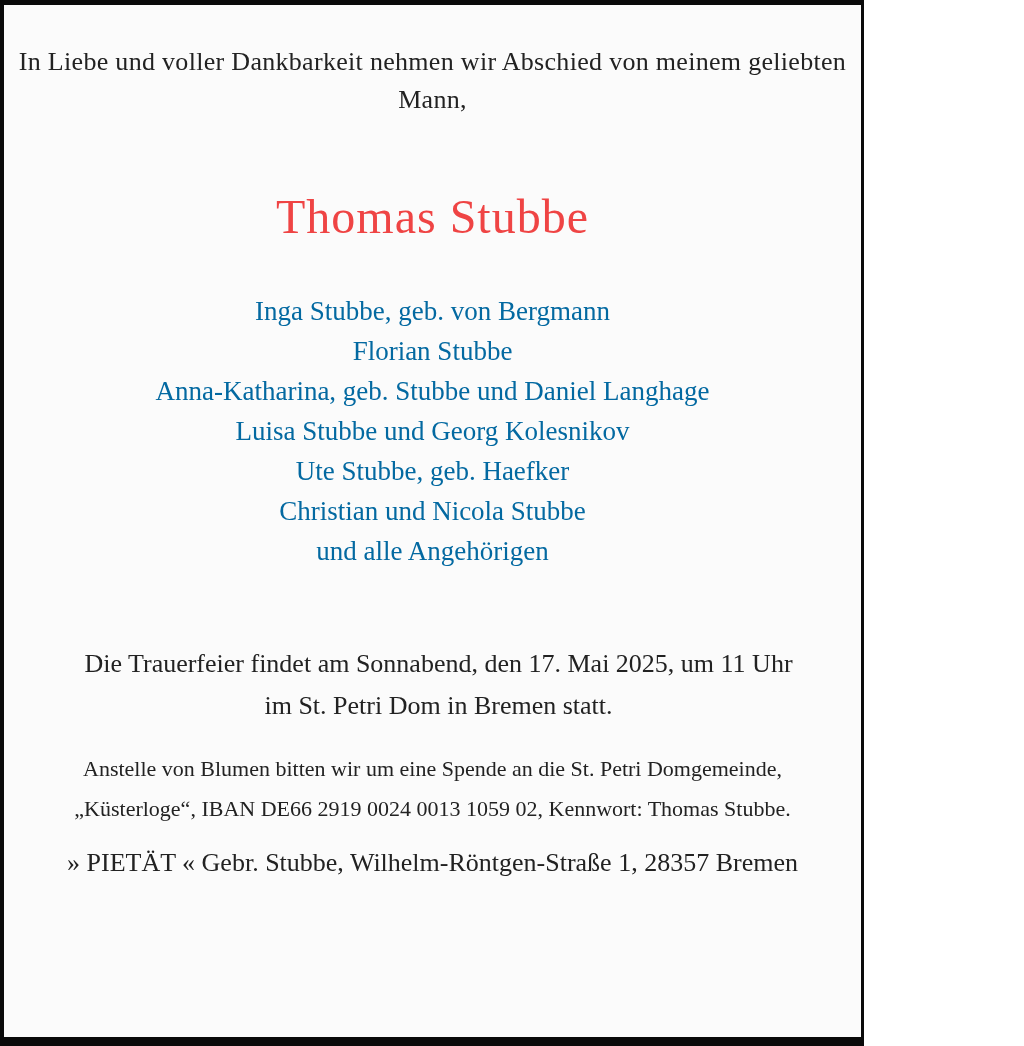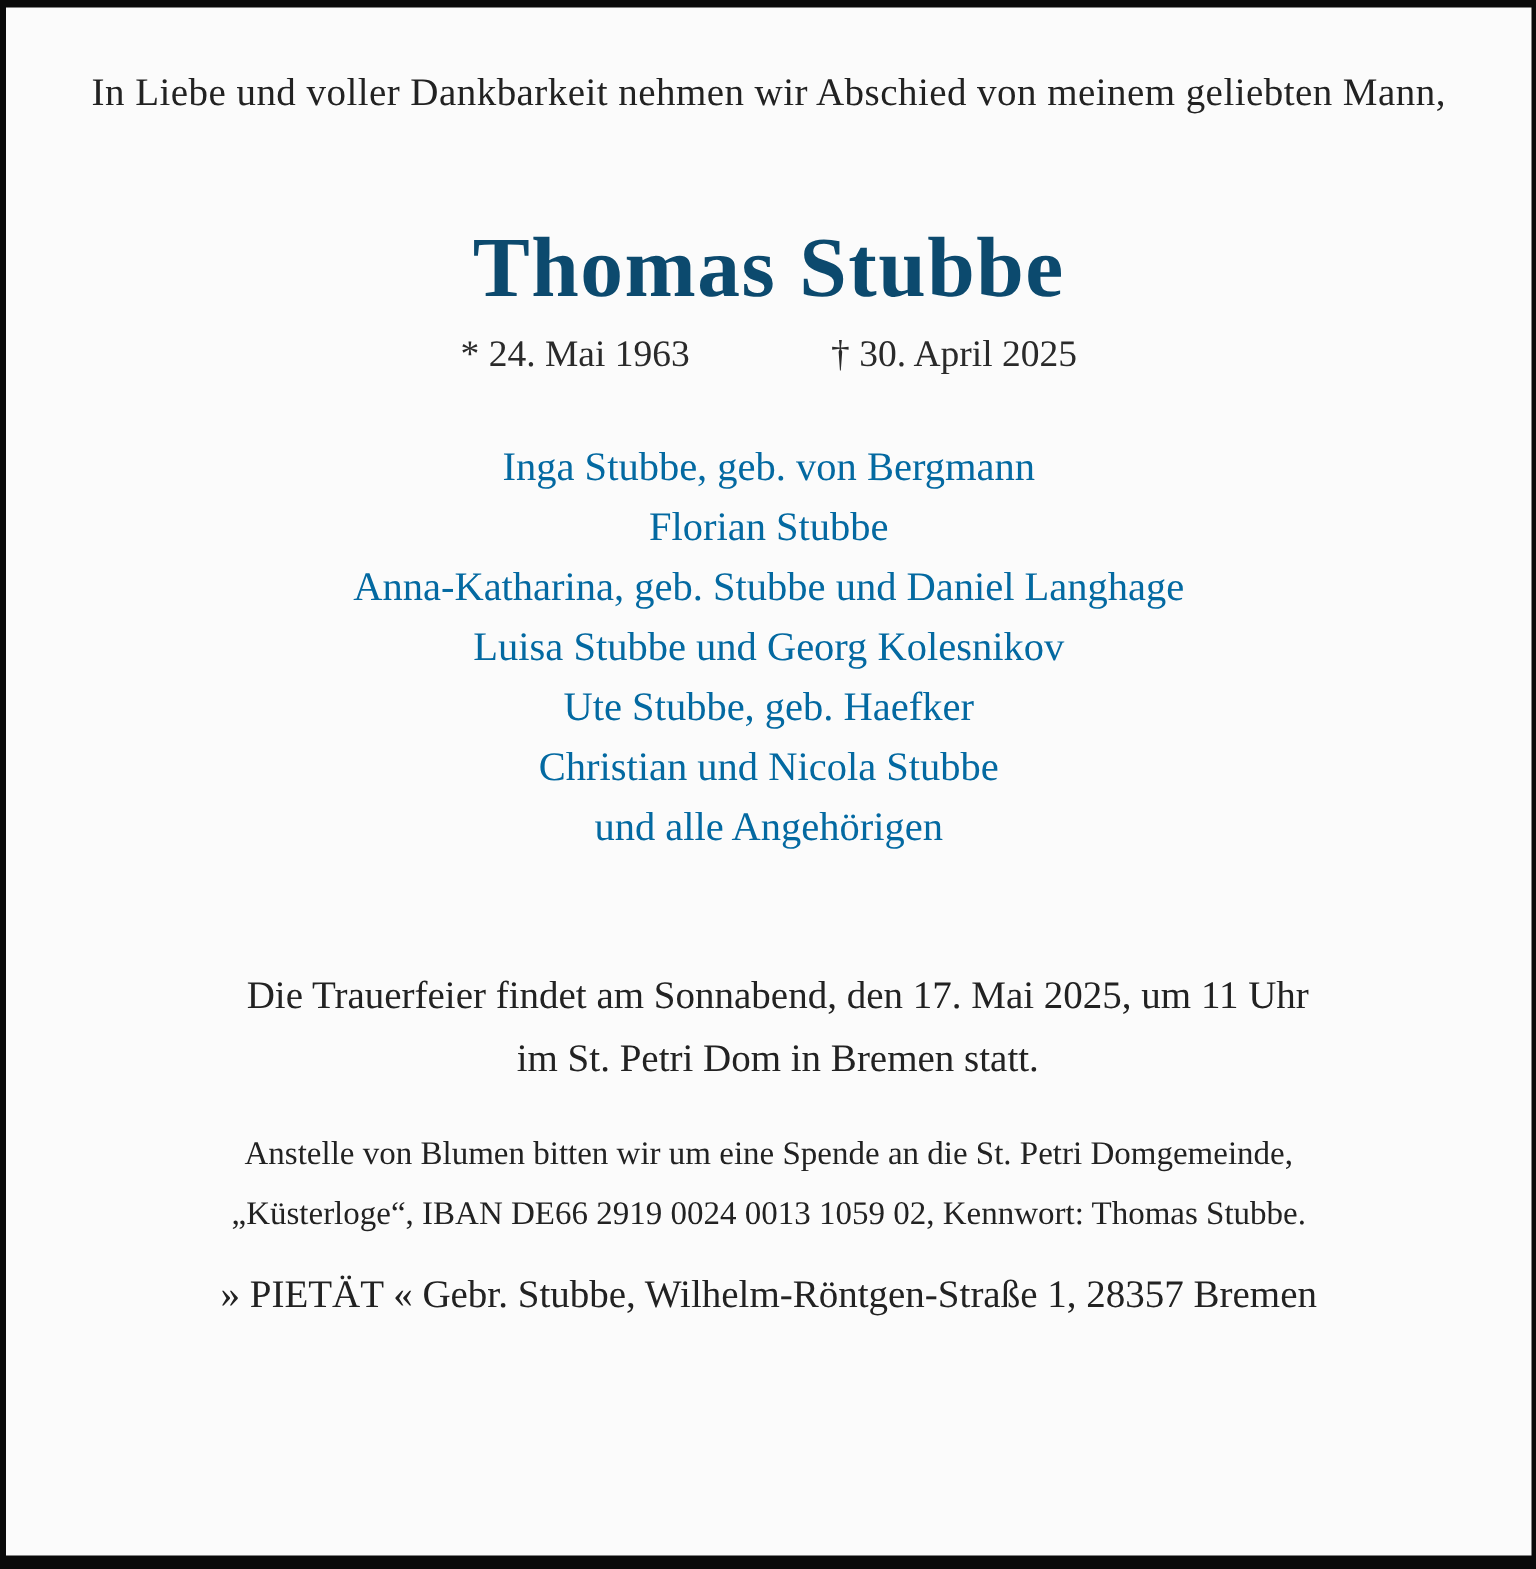--- a/index.html
+++ b/index.html
@@ -2,46 +2,46 @@
 <html lang="de"><head>
 <meta charset="utf-8">
 <style>
   html, body {
     margin: 0;
     padding: 0;
     background: #ffffff;
   }
   .sheet {
     position: relative;
-    width: 1024px;
+    width: 864px;
     height: 1046px;
     box-sizing: border-box;
     background: #fbfbfb;
     border-top: 5px solid #0a0a0a;
     border-right: 3px solid #0a0a0a;
     border-bottom: 9px solid #0a0a0a;
     border-left: 4px solid #0a0a0a;
     font-family: "Liberation Serif", "DejaVu Serif", serif;
     color: #222222;
     text-align: center;
     overflow: hidden;
   }
   .intro {
     margin-top: 38px;
     font-size: 26px;
     line-height: 38px;
     letter-spacing: 0.3px;
   }
   .deceased-name {
     margin-top: 62px;
-    font-size: 57px;
+    font-size: 48px;
     line-height: 72px;
-    font-weight: 700;
+    font-weight: 400;
     letter-spacing: 1px;
-    color: #0c4a6e;
+    color: #ef4444;
   }
   .dates {
     margin-top: 6px;
     font-size: 25px;
     line-height: 32px;
     color: #2a2a2a;
   }
   .dates .date-birth { margin-right: 44px; }
   .dates .date-death { margin-left: 44px; }
   .farewell {
@@ -77,24 +77,20 @@
 <body>
 
 <div class="sheet">
 
   <div class="intro">
     <span class="line">In Liebe und voller Dankbarkeit nehmen wir Abschied von meinem geliebten Mann,</span>
   </div>
 
   <div class="deceased-name">Thomas Stubbe</div>
 
-  <div class="dates">
-    <span class="date-birth">* 24. Mai 1963</span>
-    <span class="date-death">† 30. April 2025</span>
-  </div>
 
 
   <div class="mourners">
     <span class="line">Inga Stubbe, geb. von Bergmann</span>
     <span class="line">Florian Stubbe</span>
     <span class="line">Anna-Katharina, geb. Stubbe und Daniel Langhage</span>
     <span class="line">Luisa Stubbe und Georg Kolesnikov</span>
     <span class="line">Ute Stubbe, geb. Haefker</span>
     <span class="line">Christian und Nicola Stubbe</span>
     <span class="line">und alle Angehörigen</span>

